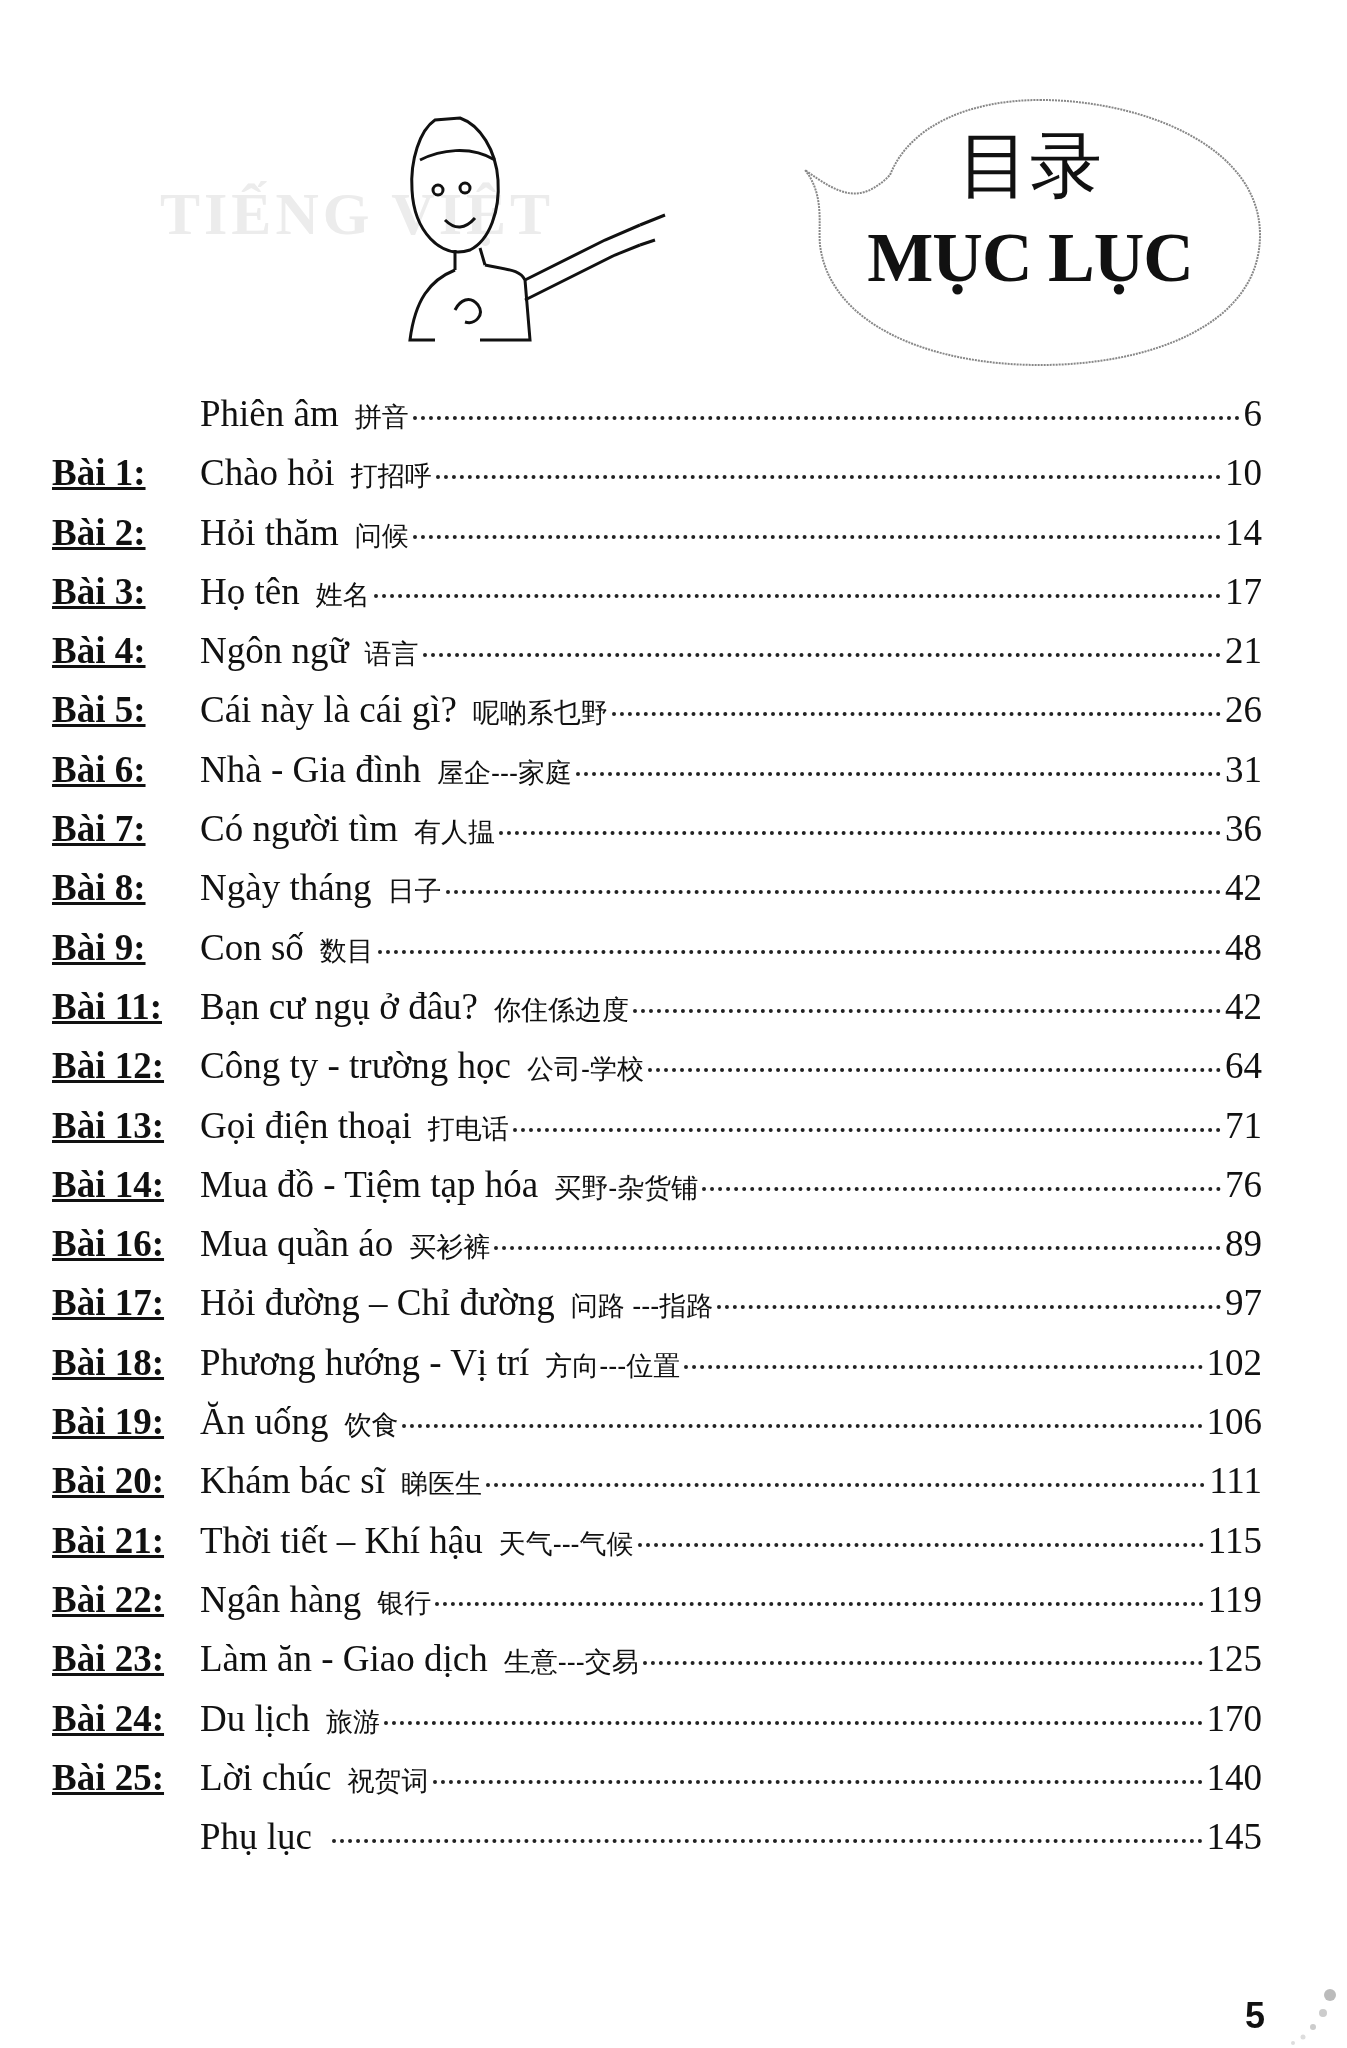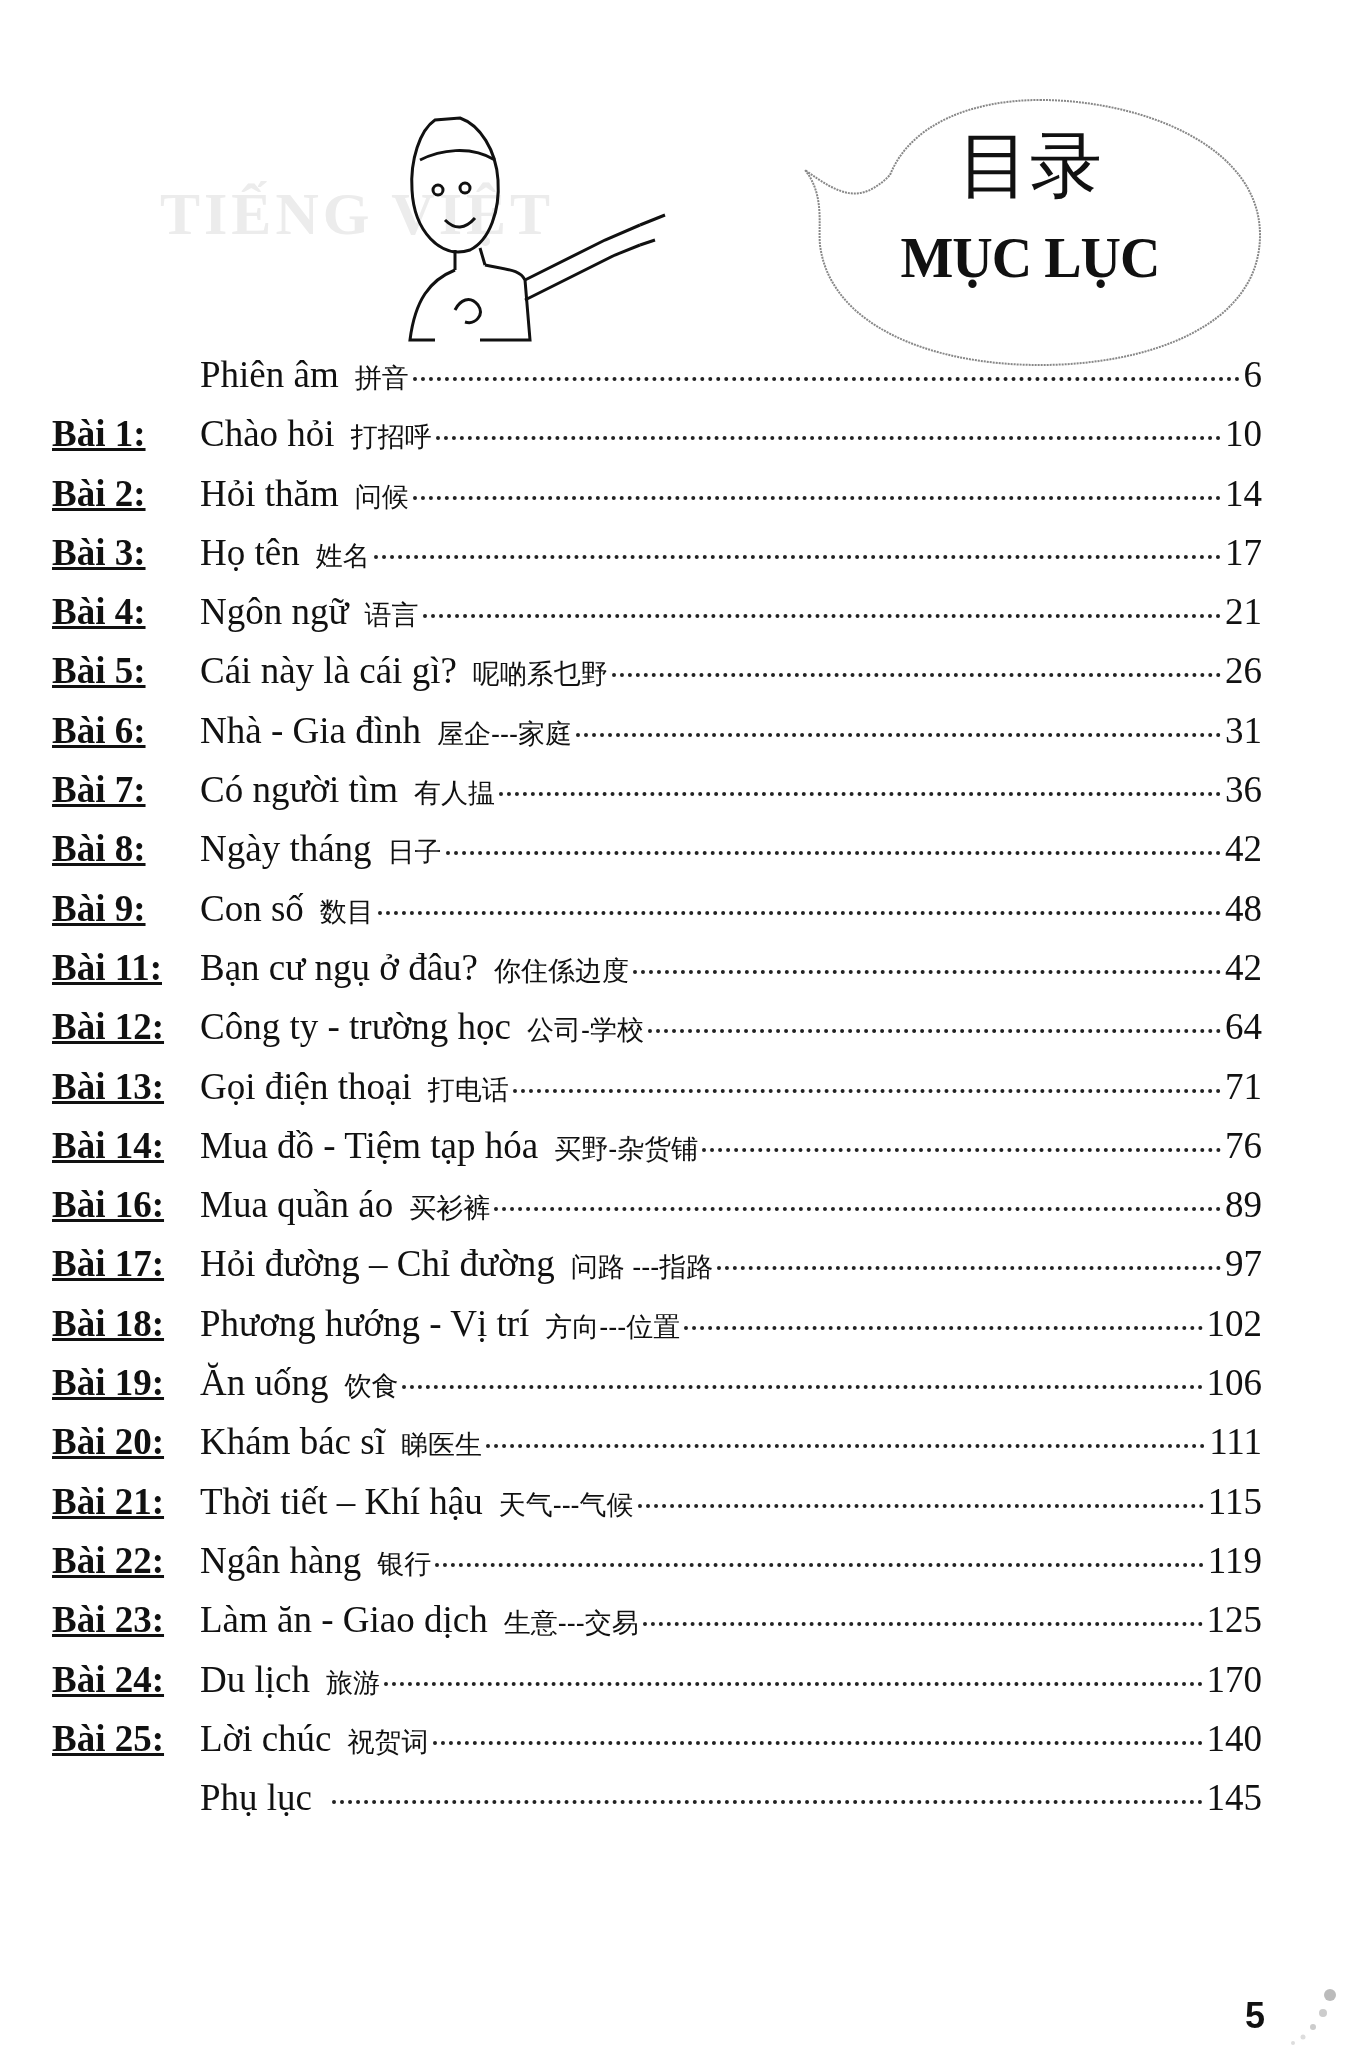--- a/index.html
+++ b/index.html
@@ -10,22 +10,22 @@
   .ghost {
     position: absolute; left: 160px; top: 180px; font-size: 60px; color: #ececec;
     letter-spacing: 4px; font-weight: bold; white-space: nowrap;
   }
   .figure { position: absolute; left: 360px; top: 100px; width: 340px; height: 260px; }
   .bubble {
     position: absolute; left: 800px; top: 95px; width: 470px; height: 275px;
   }
   .bubble-text { position: absolute; left: 800px; top: 120px; width: 460px; text-align: center; }
   .title-cn { font-size: 72px; line-height: 90px; font-family: "DejaVu Sans", sans-serif; font-weight: normal; }
-  .title-vn { font-size: 56px; line-height: 96px; font-weight: bold; letter-spacing: -1px; }
-  .toc { position: absolute; left: 52px; top: 353px; width: 1210px; }
+  .title-vn { font-size: 70px; line-height: 96px; font-weight: bold; letter-spacing: -1px; }
+  .toc { position: absolute; left: 52px; top: 392px; width: 1210px; }
   .row { display: flex; align-items: baseline; height: 59.3px; font-size: 37px; }
   .num { width: 148px; font-weight: bold; flex: none; text-decoration: underline; }
   .title { flex: none; white-space: nowrap; }
   .cn { font-family: Liberation Sans, sans-serif; font-size: 27px; margin-left: 16px; flex: none; white-space: nowrap; text-align: right; }
   .leader { flex: 1; border-bottom: 4px dotted #222; margin: 0 4px; transform: translateY(-6px); min-width: 20px; }
   .page { flex: none; text-align: right; }
   .pageno { position: absolute; left: 1245px; top: 1995px; font-size: 36px; font-weight: bold; font-family: "Liberation Sans", sans-serif; }
   .dots { position: absolute; left: 1275px; top: 1985px; width: 70px; height: 60px; }
 </style>
 </head>

